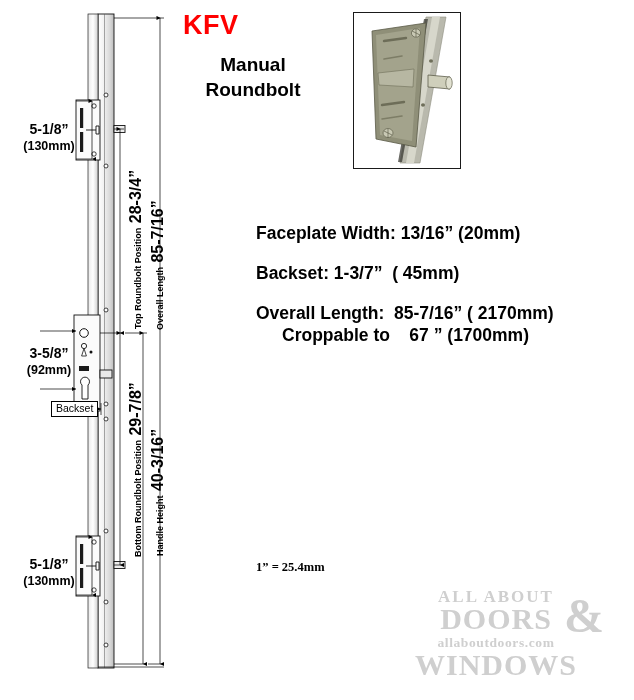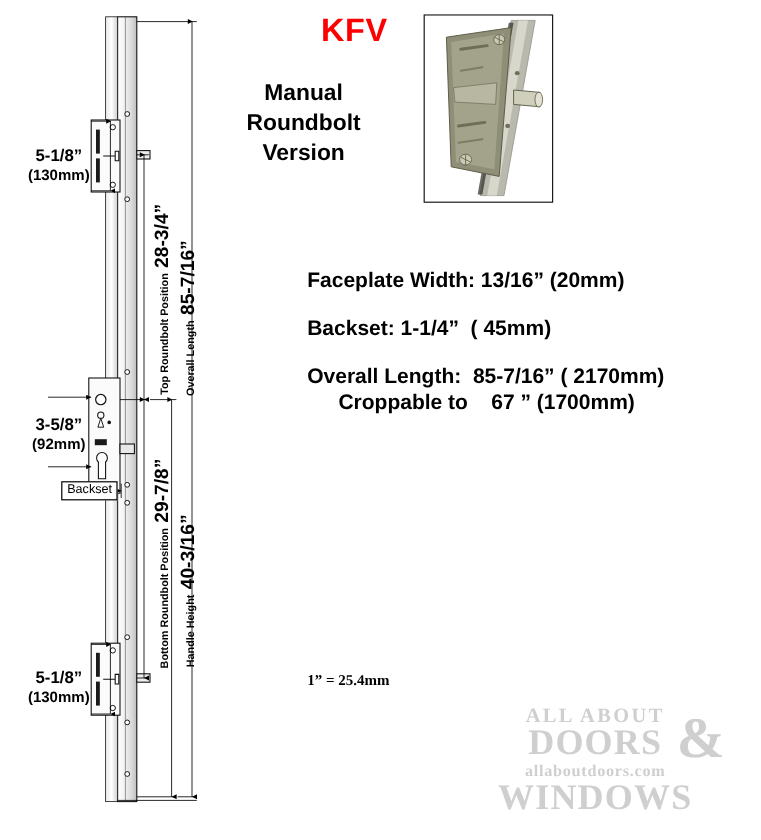--- a/index.html
+++ b/index.html
@@ -9,31 +9,30 @@
     font-family:"Liberation Sans", sans-serif;
     color:#000;
     position:relative;
     overflow:hidden;
   }
   .abs{position:absolute;}
 
   
   #brand-title{
     left:183px; top:12px; width:140px;
-    text-align:right;
+    text-align:left;
     font-size:27px; font-weight:bold;
     letter-spacing:0.5px;
     line-height:1;
   }
   #subtitle{
     left:183px; top:52px; width:140px;
     text-align:center;
     font-size:19px; font-weight:bold;
     line-height:1.32;
-    margin-top:13px;
   }
 
   
   #photo-frame{
     left:353px; top:12px; width:106px; height:155px;
     border:1px solid #1a1a1a;
     background:#ffffff;
     overflow:hidden;
   }
   #photo-frame svg{display:block;}
@@ -225,21 +224,20 @@
     <line x1="148" y1="664" x2="164" y2="664"></line>
 
     <line x1="98" y1="667" x2="164" y2="667"></line>
   </g>
 </svg>
 
 <div id="brand-title" class="abs" style="color: rgb(255, 0, 0);">KFV</div>
 <div id="subtitle" class="abs">
     <div>Manual</div>
     <div>Roundbolt</div>
-    <div>Version</div>
   </div>
 
 <div id="photo-frame" class="abs">
   <svg width="104" height="153" viewBox="0 0 104 153">
     <rect x="0" y="0" width="104" height="153" fill="#ffffff"></rect>
 
     <polygon points="72,4 92,4 66,150 46,150" fill="#b9b9ad" stroke="#8d8d80" stroke-width="0.6"></polygon>
     <polygon points="78,4 86,4 60,150 52,150" fill="#d7d7cb" stroke="none"></polygon>
 
     <polygon points="70,6 74,6 48,149 44,149" fill="#3a3a33" opacity="0.75"></polygon>
@@ -265,21 +263,21 @@
     <polygon points="74,62 96,64 96,76 74,74" fill="#cfcfbb" stroke="#5e5e4b" stroke-width="0.8"></polygon>
     <ellipse cx="95" cy="70" rx="3.2" ry="6.2" fill="#e2e2d2" stroke="#5e5e4b" stroke-width="0.7"></ellipse>
   </svg>
 </div>
 
 <div id="spec-list" class="abs">
   <div class="spec-group">
     <div class="spec-line">Faceplate Width: 13/16” (20mm)</div>
   </div>
   <div class="spec-group">
-    <div class="spec-line">Backset: 1-1/4”  ( 45mm)</div>
+    <div class="spec-line">Backset: 1-3/7”  ( 45mm)</div>
   </div>
   <div class="spec-group">
     <div class="spec-line">Overall Length:  85-7/16” ( 2170mm)</div>
     <div class="spec-line spec-indent">Croppable to    67 ” (1700mm)</div>
   </div>
 </div>
 
 <div id="scale-note" class="abs">1” = 25.4mm</div>
 
 <div id="dim-top-left" class="abs dim-callout">

